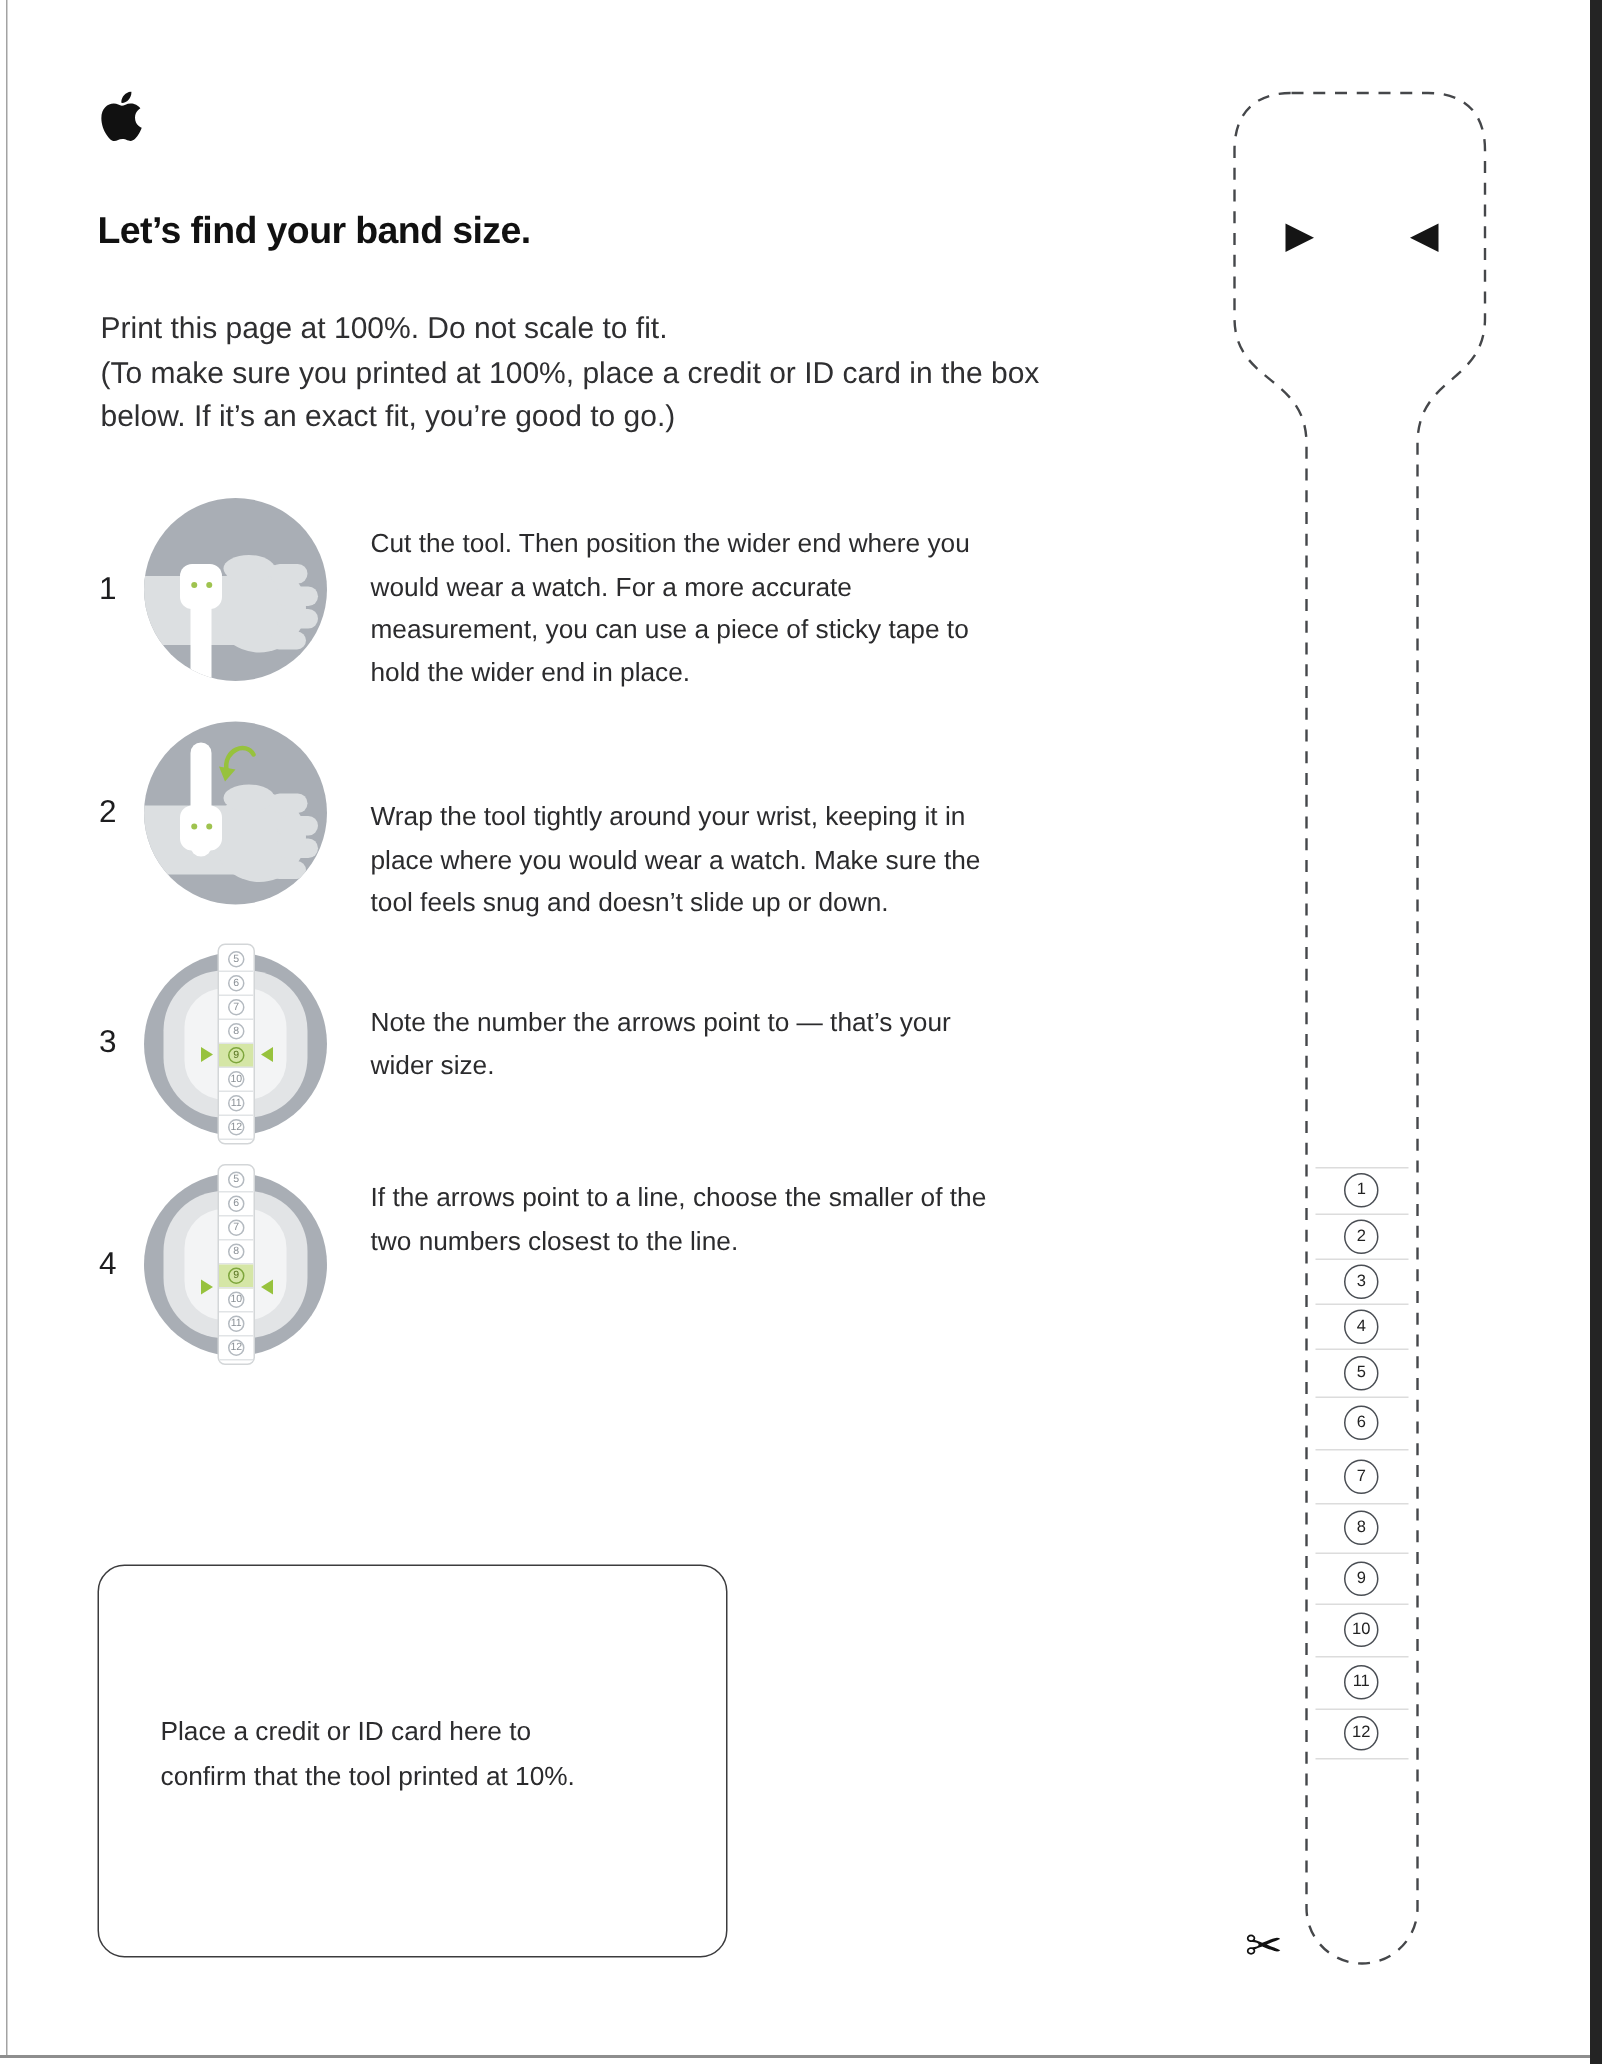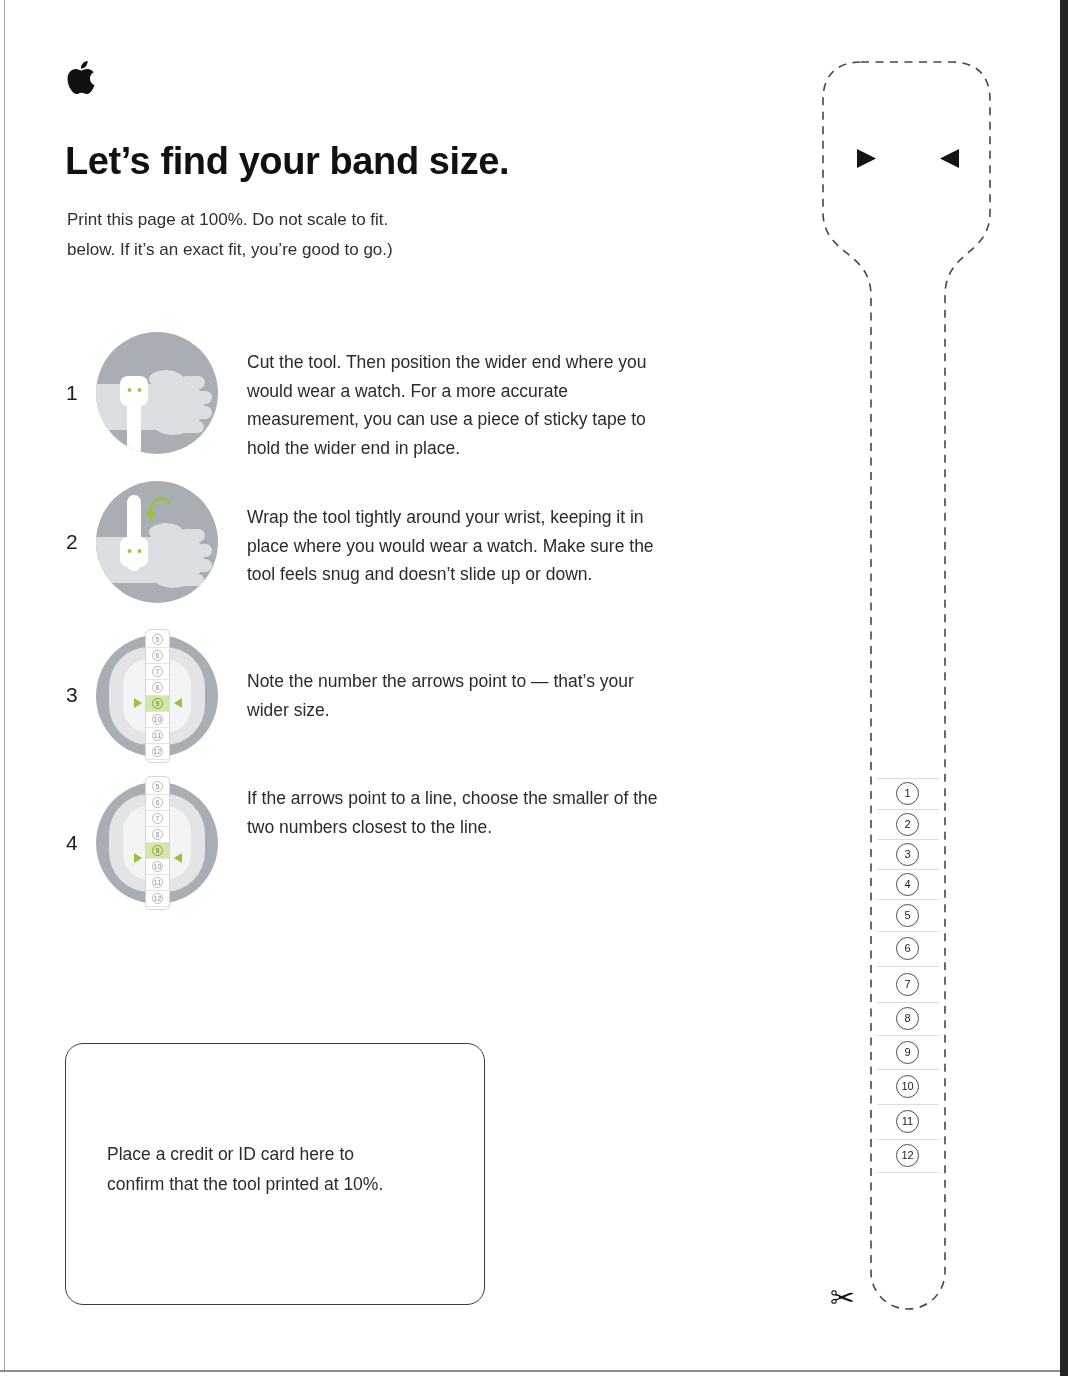--- a/index.html
+++ b/index.html
@@ -10,24 +10,24 @@
   }
   
   .edge-left  { position:absolute; left:4px; top:0; width:1px; height:1372px; background:#a3a3a3; }
   .edge-bottom{ position:absolute; left:0; top:1370px; width:1068px; height:2px; background:#8e8e8e; }
   .edge-right { position:absolute; left:1060px; top:0; width:8px; height:1376px; background:#242424; }
 
   
   .apple-logo { position:absolute; left:67px; top:61px; width:28px; height:33px; }
   .apple-logo svg { width:100%; height:100%; fill:#111; }
   .page-title {
-    position:absolute; left:65px; top:140px; font-size:38px; font-weight:700;
+    position:absolute; left:65px; top:140px; font-size:25px; font-weight:700;
     letter-spacing:-0.4px; color:#111;
   }
-  .intro { position:absolute; left:67px; top:205px; font-size:17px; line-height:29.5px; color:#2f2f31; }
+  .intro { position:absolute; left:67px; top:205px; font-size:20px; line-height:29.5px; color:#2f2f31; }
 
   
   .step { position:absolute; left:0; }
   .step-num { position:absolute; left:66px; font-size:21px; color:#1d1d1f; }
   .step-text { position:absolute; left:247px; width:432px; font-size:17.5px; line-height:28.5px; color:#2b2b2d; }
   .icon { position:absolute; left:96px; width:122px; height:122px; }
   .icon-circle {
     position:absolute; left:0; top:0; width:122px; height:122px; border-radius:50%;
     background:#a9aeb5; overflow:hidden;
   }
@@ -78,20 +78,21 @@
   <div class="edge-right"></div>
 
   <div class="apple-logo">
     <svg viewBox="0 0 814 1000">
         <path d="M788.1 340.9c-5.8 4.5-108.2 62.2-108.2 190.5 0 148.4 130.3 200.9 134.2 202.2-.6 3.2-20.7 71.9-68.7 141.9-42.8 61.6-87.5 123.1-155.5 123.1s-85.5-39.5-164-39.5c-76.5 0-103.7 40.8-165.9 40.8s-105.6-57-155.5-127C46.7 790.7 0 663 0 541.8c0-194.4 126.4-297.5 250.8-297.5 66.1 0 121.2 43.4 162.7 43.4 39.5 0 101.1-46 176.3-46 28.5 0 130.9 2.6 198.3 99.2zm-234-181.5c31.1-36.9 53.1-88.1 53.1-139.3 0-7.1-.6-14.3-1.9-20.1-50.6 1.9-110.8 33.7-147.1 75.8-28.5 32.4-55.1 83.6-55.1 135.5 0 7.8 1.3 15.6 1.9 18.1 3.2.6 8.4 1.3 13.6 1.3 45.4 0 102.5-30.4 135.5-71.3z"></path>
       </svg>
   </div>
   <h1 class="page-title">Let’s find your band size.</h1>
   <div class="intro">
     <div>Print this page at 100%. Do not scale to fit.</div>
+    <div>(To make sure you printed at 100%, place a credit or ID card in the box</div>
     <div>below. If it’s an exact fit, you’re good to go.)</div>
   </div>
 
   <div class="step">
     <div class="step-num" style="top:381px">1</div>
     <div class="icon" style="top:332px">
       <div class="icon-circle">
         <svg viewBox="0 0 122 122" width="122" height="122">
           <g fill="#dcdfe1">
             <rect x="-16" y="52" width="86" height="46" rx="9"></rect>
@@ -130,21 +131,21 @@
           <rect x="24" y="56" width="28" height="30" rx="8" fill="#fff"></rect>
           <circle cx="33.5" cy="70" r="2" fill="#9fc34f"></circle>
           <circle cx="43.5" cy="70" r="2" fill="#9fc34f"></circle>
           <g>
             <path d="M55 32 C53 19 68 13 73 22" stroke="#97c23d" stroke-width="3" fill="none" stroke-linecap="round"></path>
             <polygon points="50,30 61,32 54,40" fill="#97c23d"></polygon>
           </g>
         </svg>
       </div>
     </div>
-    <div class="step-text" style="top:503px">Wrap the tool tightly around your wrist, keeping it in place where you would wear a watch. Make sure the tool feels snug and doesn’t slide up or down.</div>
+    <div class="step-text" style="top:530px">Wrap the tool tightly around your wrist, keeping it in place where you would wear a watch. Make sure the tool feels snug and doesn’t slide up or down.</div>
   </div>
 
   <div class="step">
     <div class="step-num" style="top:683px">3</div>
     <div class="icon" style="top:635px">
       <div class="icon-circle"></div>
       <div class="wrist-outer"></div>
       <div class="wrist-inner"></div>
       <div>
           <div class="mini-strip">

